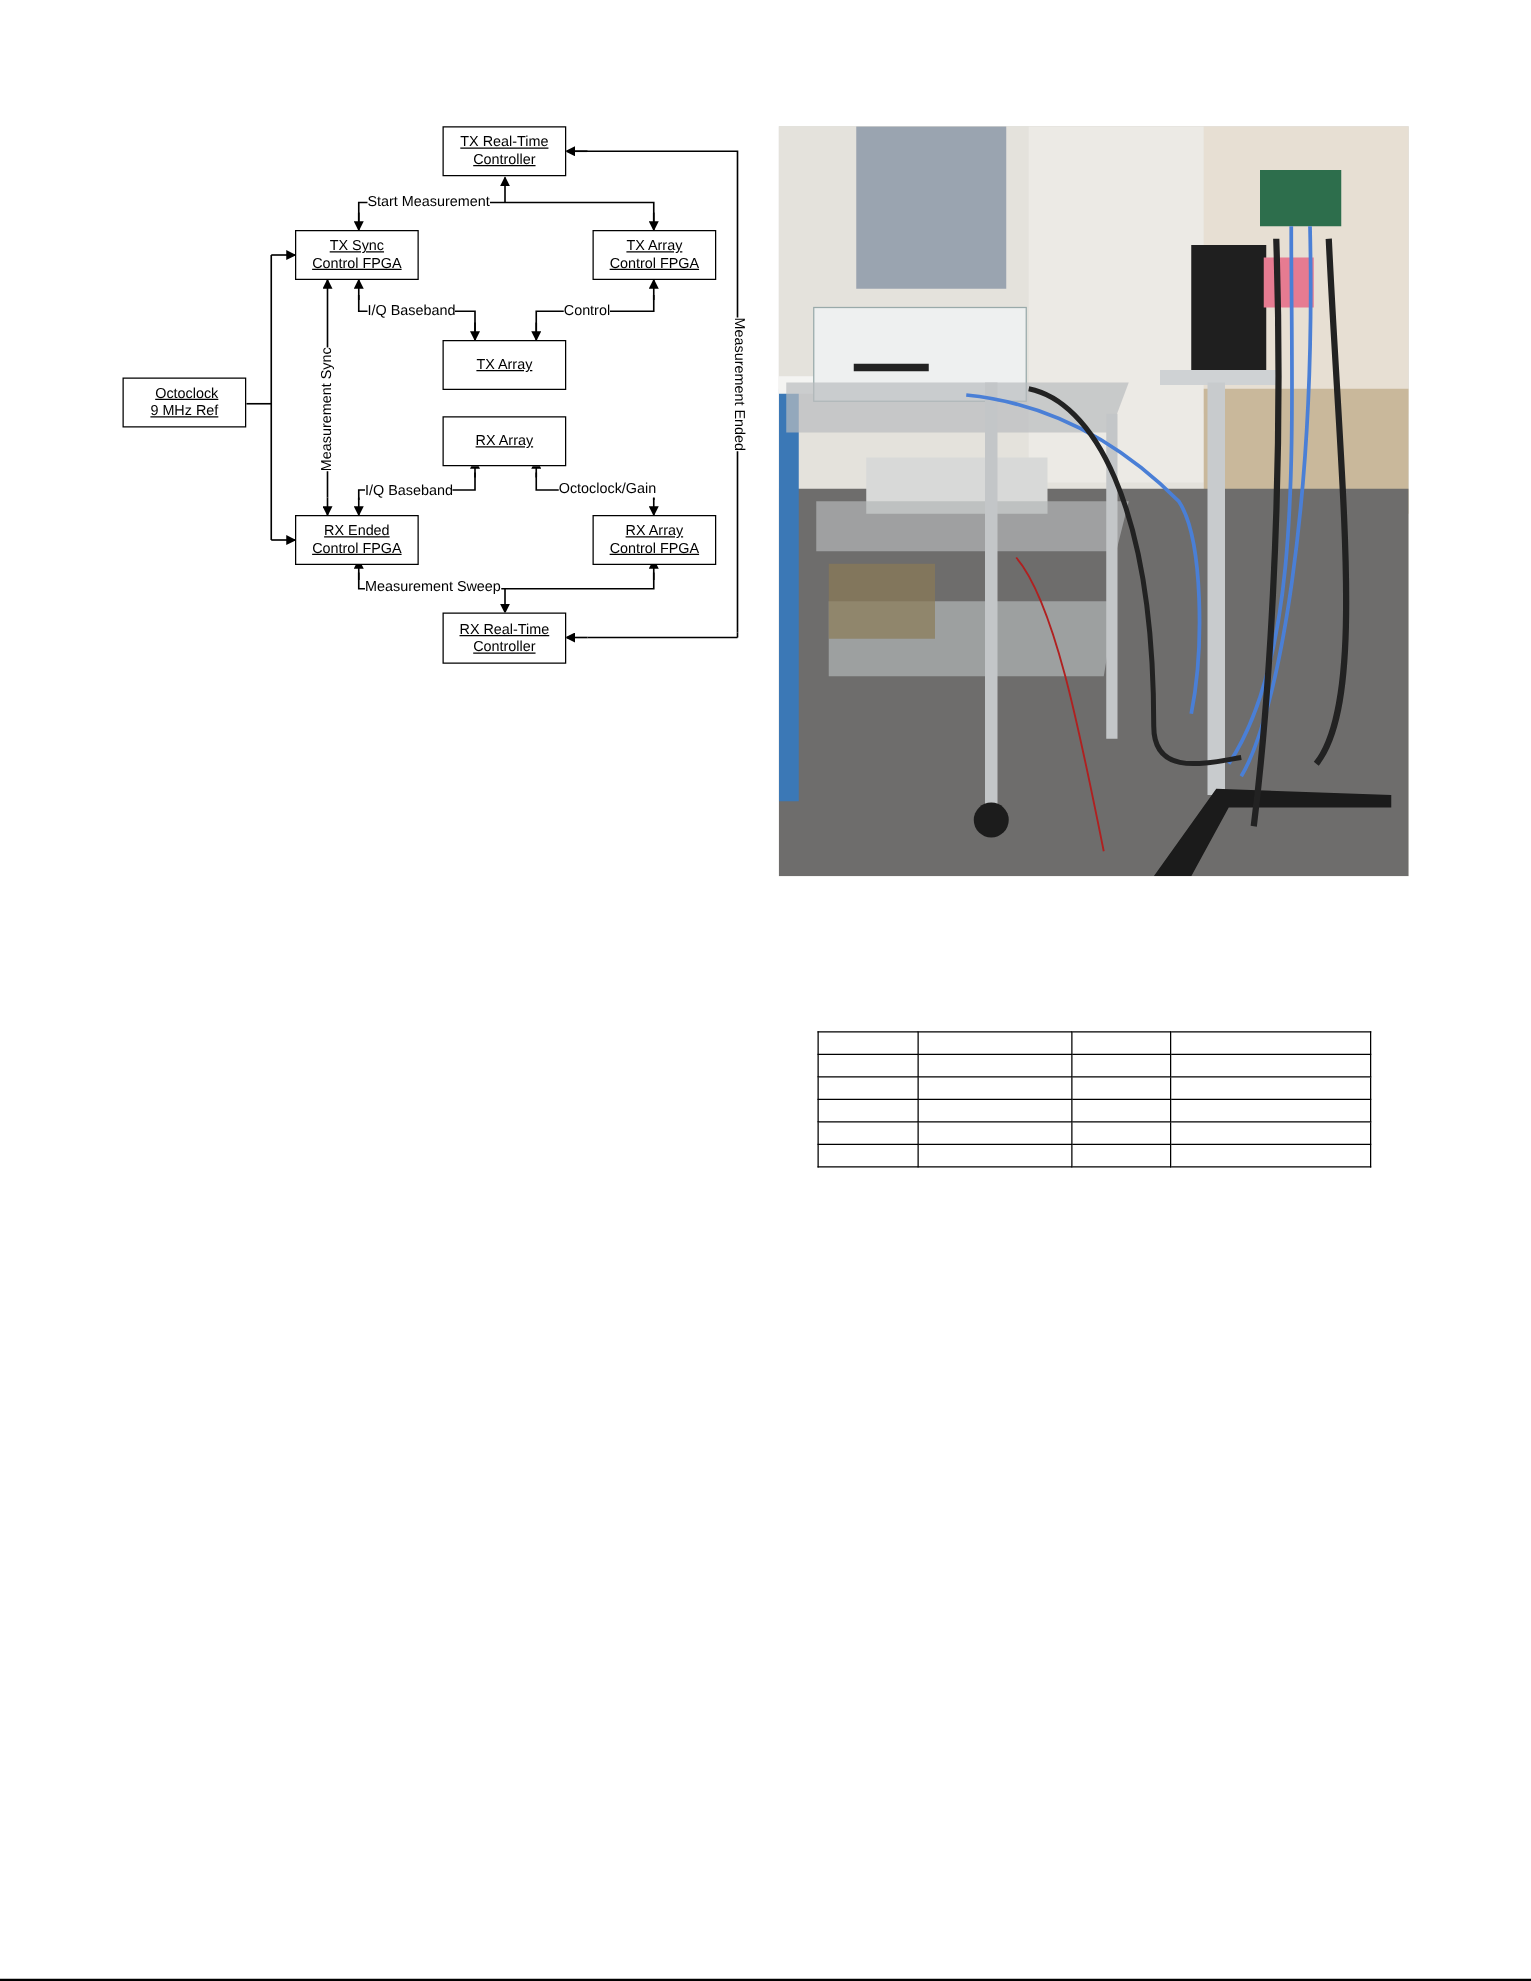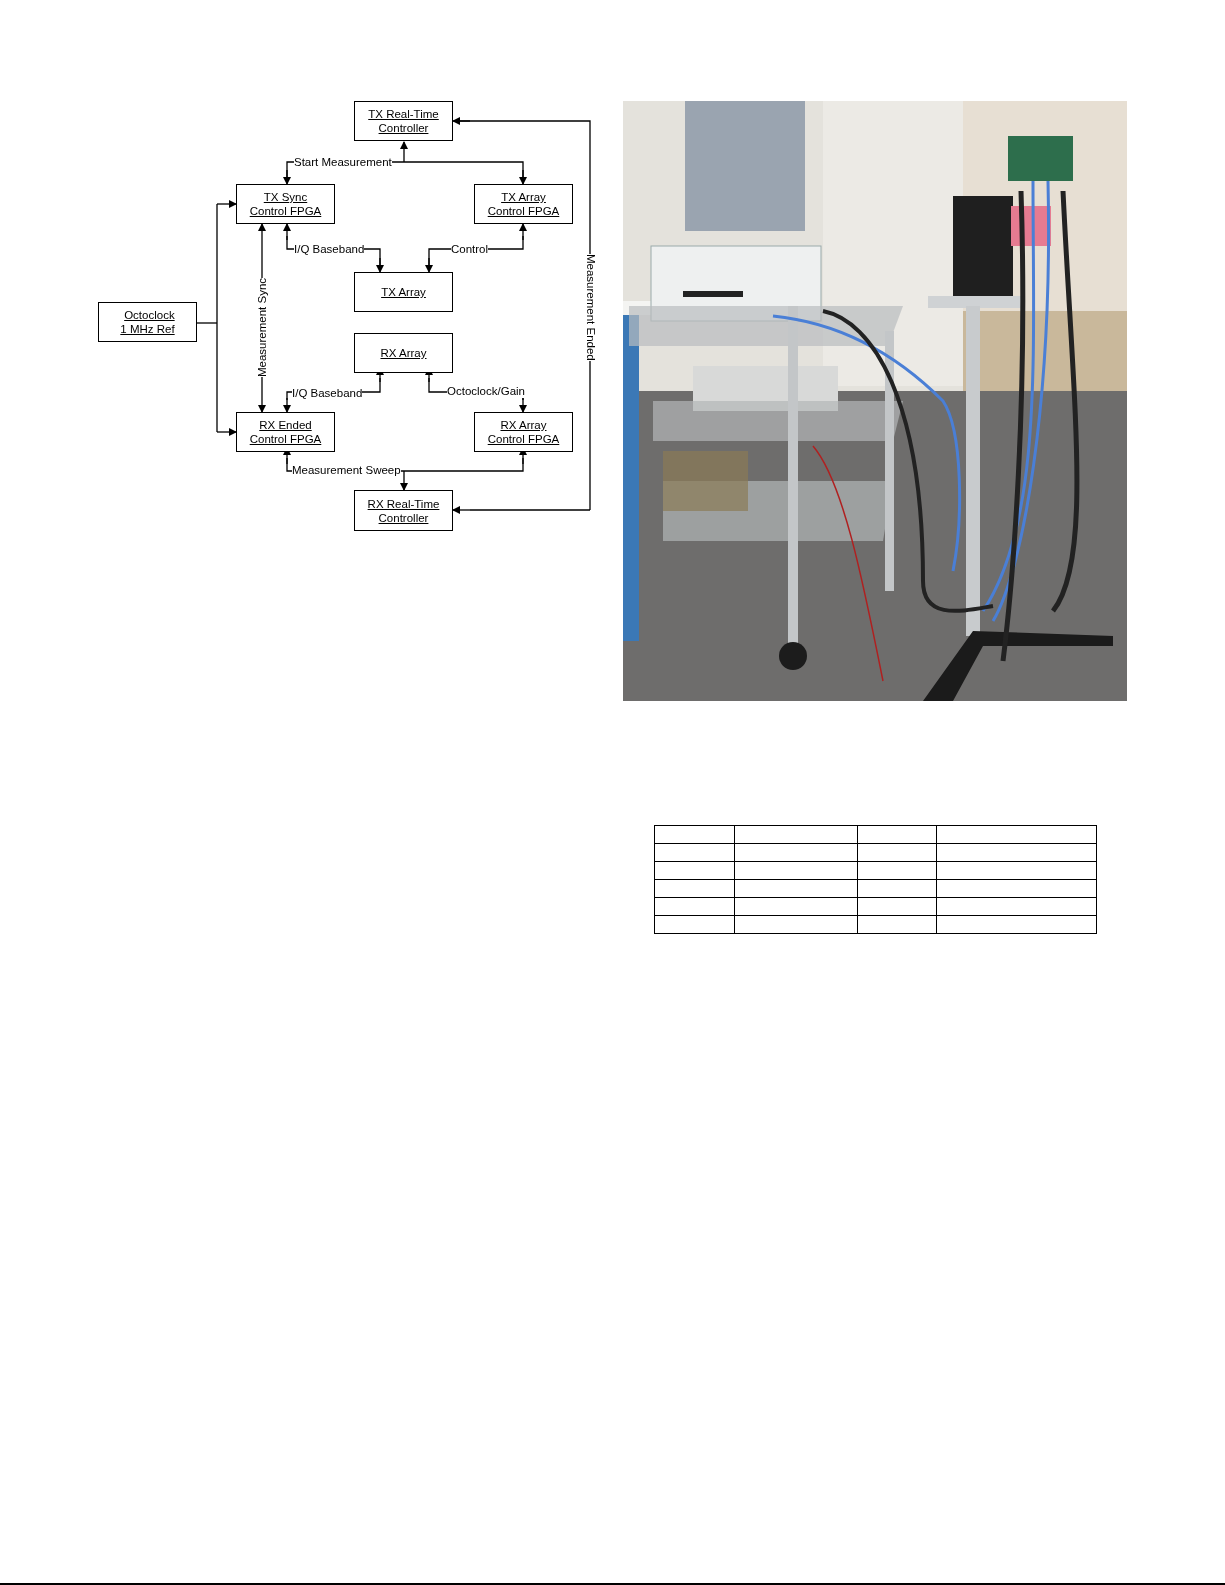--- a/index.html
+++ b/index.html
@@ -85,21 +85,21 @@
         <div>TX Array</div>
         <div>Control FPGA</div>
       </div>
   </div>
   <div class="node" style="left:354px;top:272px;width:99px;height:40px;">
     <div>TX Array</div>
   </div>
   <div class="node" style="left:98px;top:302px;width:99px;height:40px;text-align:right;">
     <div>
         <div>Octoclock</div>
-        <div>1 MHz Ref</div>
+        <div>9 MHz Ref</div>
       </div>
   </div>
   <div class="node" style="left:354px;top:333px;width:99px;height:40px;">
     <div>RX Array</div>
   </div>
   <div class="node" style="left:236px;top:412px;width:99px;height:40px;">
     <div>
         <div>RX Ended</div>
         <div>Control FPGA</div>
       </div>

